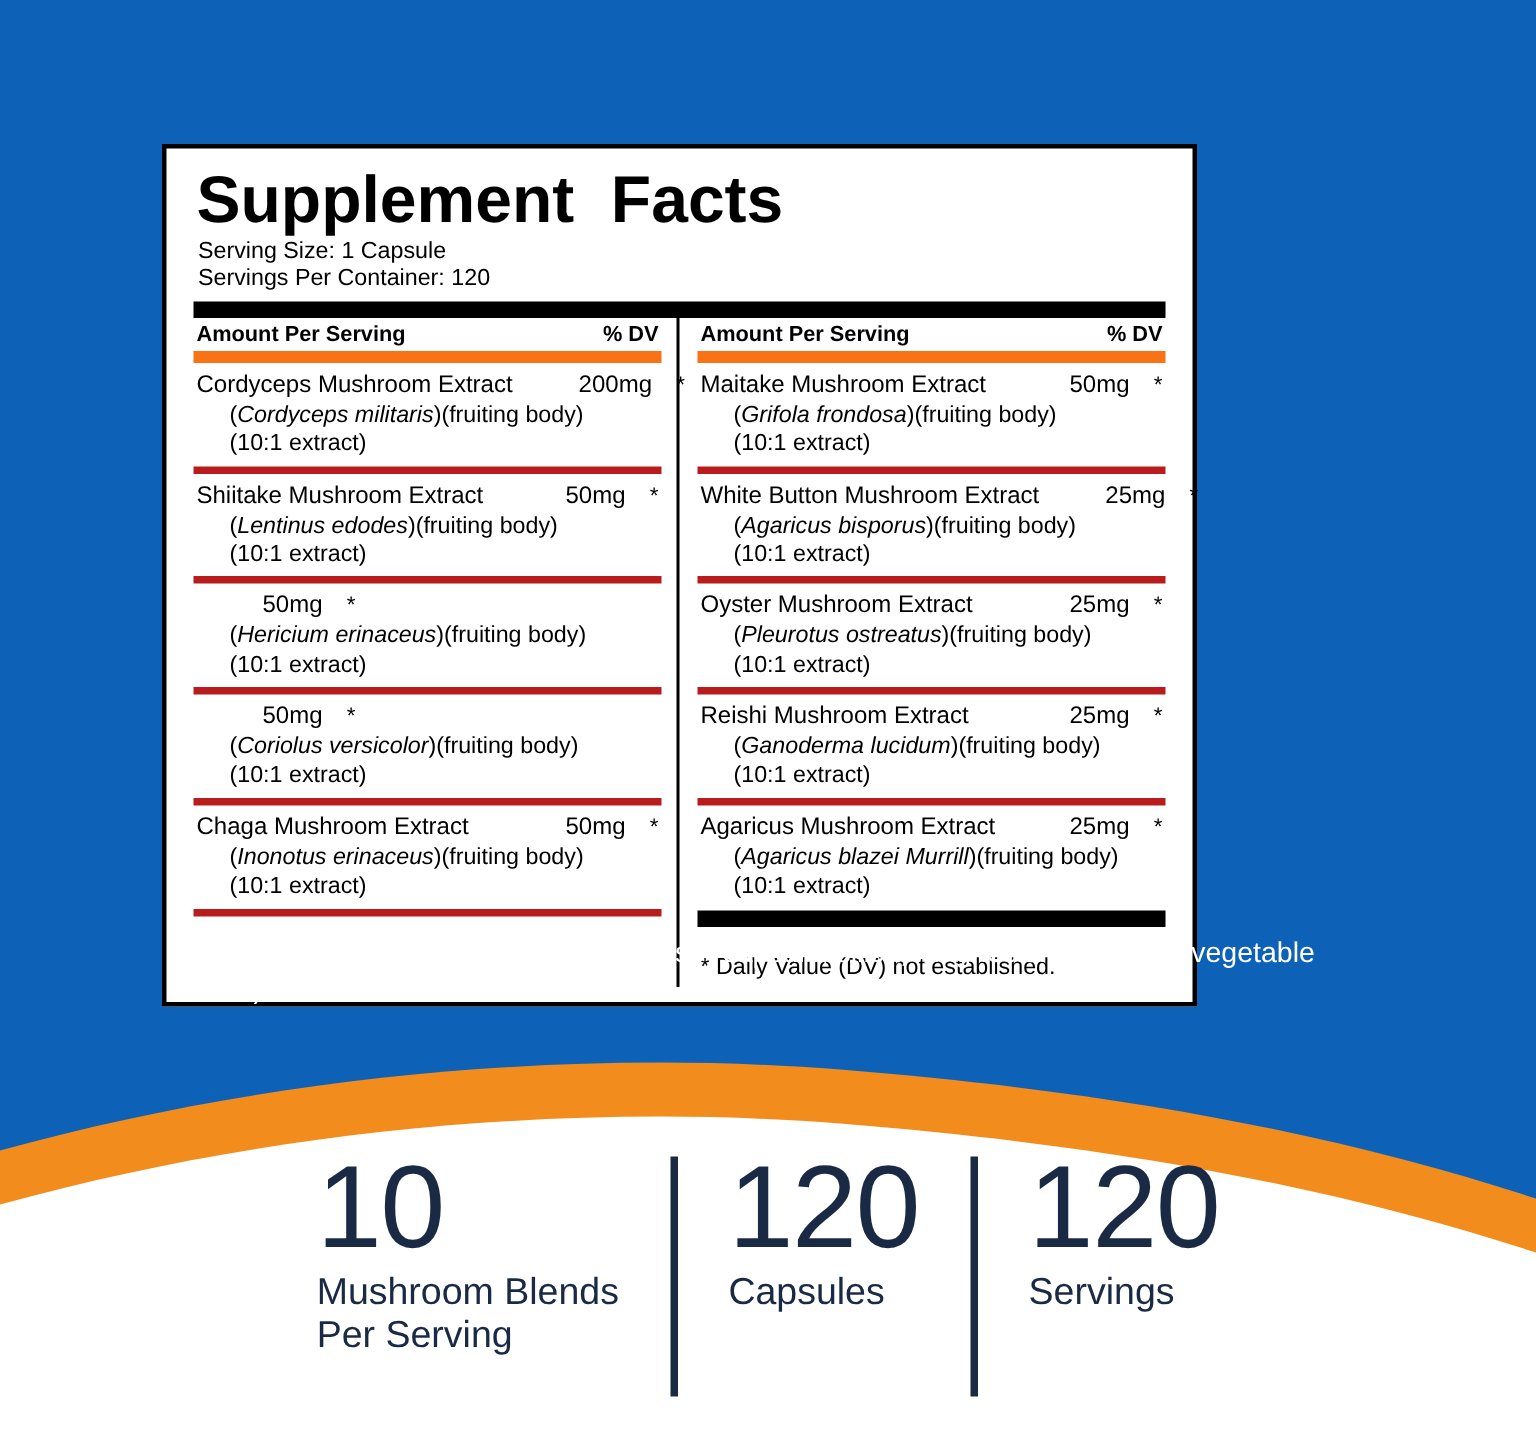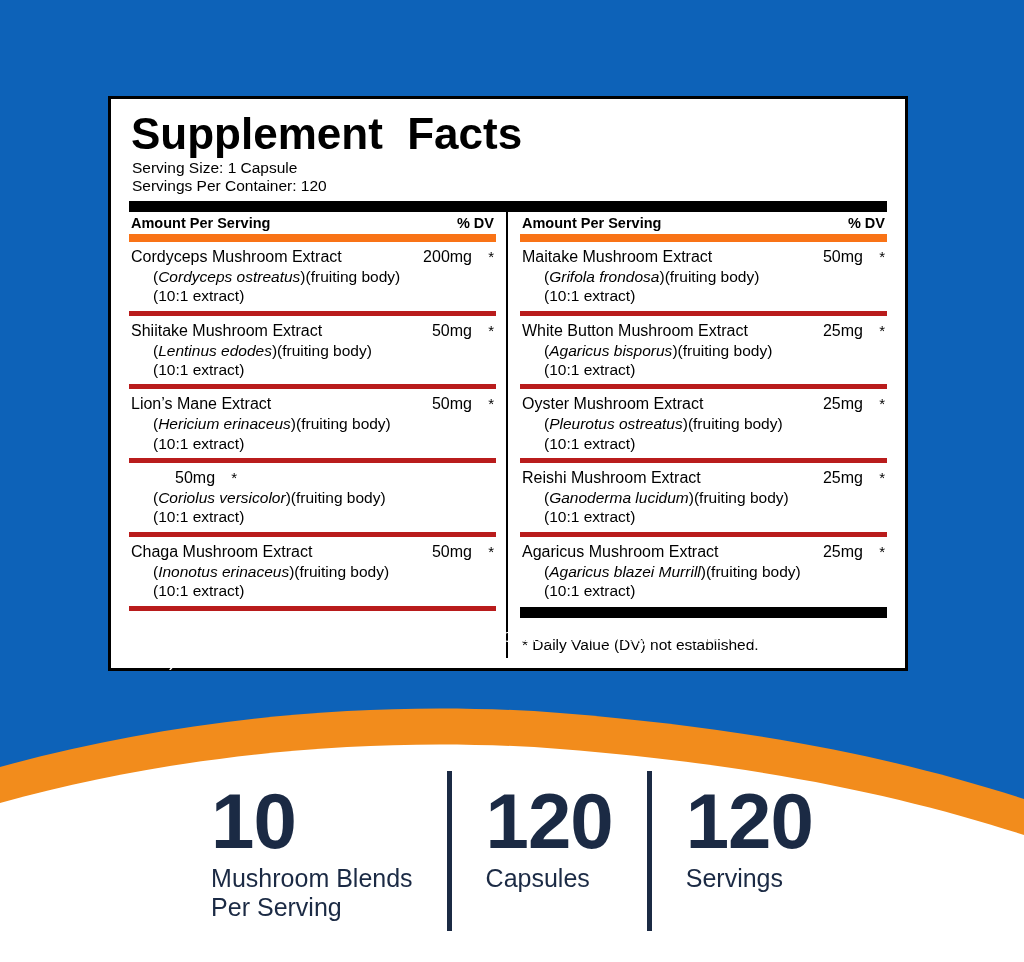--- a/index.html
+++ b/index.html
@@ -13,21 +13,21 @@
     font-family: "Liberation Sans", sans-serif;
     overflow: hidden;
     position: relative;
   }
 
   
   .panel {
     position: absolute;
     left: 108px;
     top: 96px;
-    width: 800px;
+    width: 690px;
     background: #ffffff;
     border: 3px solid #000000;
     box-sizing: border-box;
     padding: 12px 18px 10px 18px;
   }
   .sf-title {
     font-size: 44px;
     font-weight: bold;
     letter-spacing: 0px;
     line-height: 1.05;
@@ -160,24 +160,23 @@
     align-items: flex-start;
     justify-content: center;
   }
   .stat {
     padding: 0 34px;
     color: #1b2a44;
     text-align: left;
   }
   .stat .num {
     font-size: 78px;
-    font-weight: bold;
+    font-weight: normal;
     line-height: 0.95;
     letter-spacing: -1px;
-    margin-top: 17px;
   }
   .stat .lbl {
     font-size: 25px;
     line-height: 1.15;
     margin-top: 6px;
     white-space: pre-line;
   }
   .divider {
     width: 5px;
     background: #1b2a44;
@@ -204,37 +203,36 @@
         <span>Amount Per Serving</span>
         <span>% DV</span>
       </div>
 
       <div class="row">
         <div class="row-top">
           <span class="ing-name">Cordyceps Mushroom Extract</span>
           <span class="amt">200mg</span>
           <span class="dv">*</span>
         </div>
-        <div class="sub">(<i>Cordyceps ostreatus</i>)<span>(fruiting body)</span></div>
+        <div class="sub">(<i>Cordyceps militaris</i>)<span>(fruiting body)</span></div>
         <div class="sub">(10:1 extract)</div>
       </div>
 
       <div class="row">
         <div class="row-top">
           <span class="ing-name">Shiitake Mushroom Extract</span>
           <span class="amt">50mg</span>
           <span class="dv">*</span>
         </div>
         <div class="sub">(<i>Lentinus edodes</i>)<span>(fruiting body)</span></div>
         <div class="sub">(10:1 extract)</div>
       </div>
 
       <div class="row">
         <div class="row-top">
-          <span class="ing-name">Lion’s Mane Extract</span>
           <span class="amt">50mg</span>
           <span class="dv">*</span>
         </div>
         <div class="sub">(<i>Hericium erinaceus</i>)<span>(fruiting body)</span></div>
         <div class="sub">(10:1 extract)</div>
       </div>
 
       <div class="row">
         <div class="row-top">
           <span class="amt">50mg</span>

